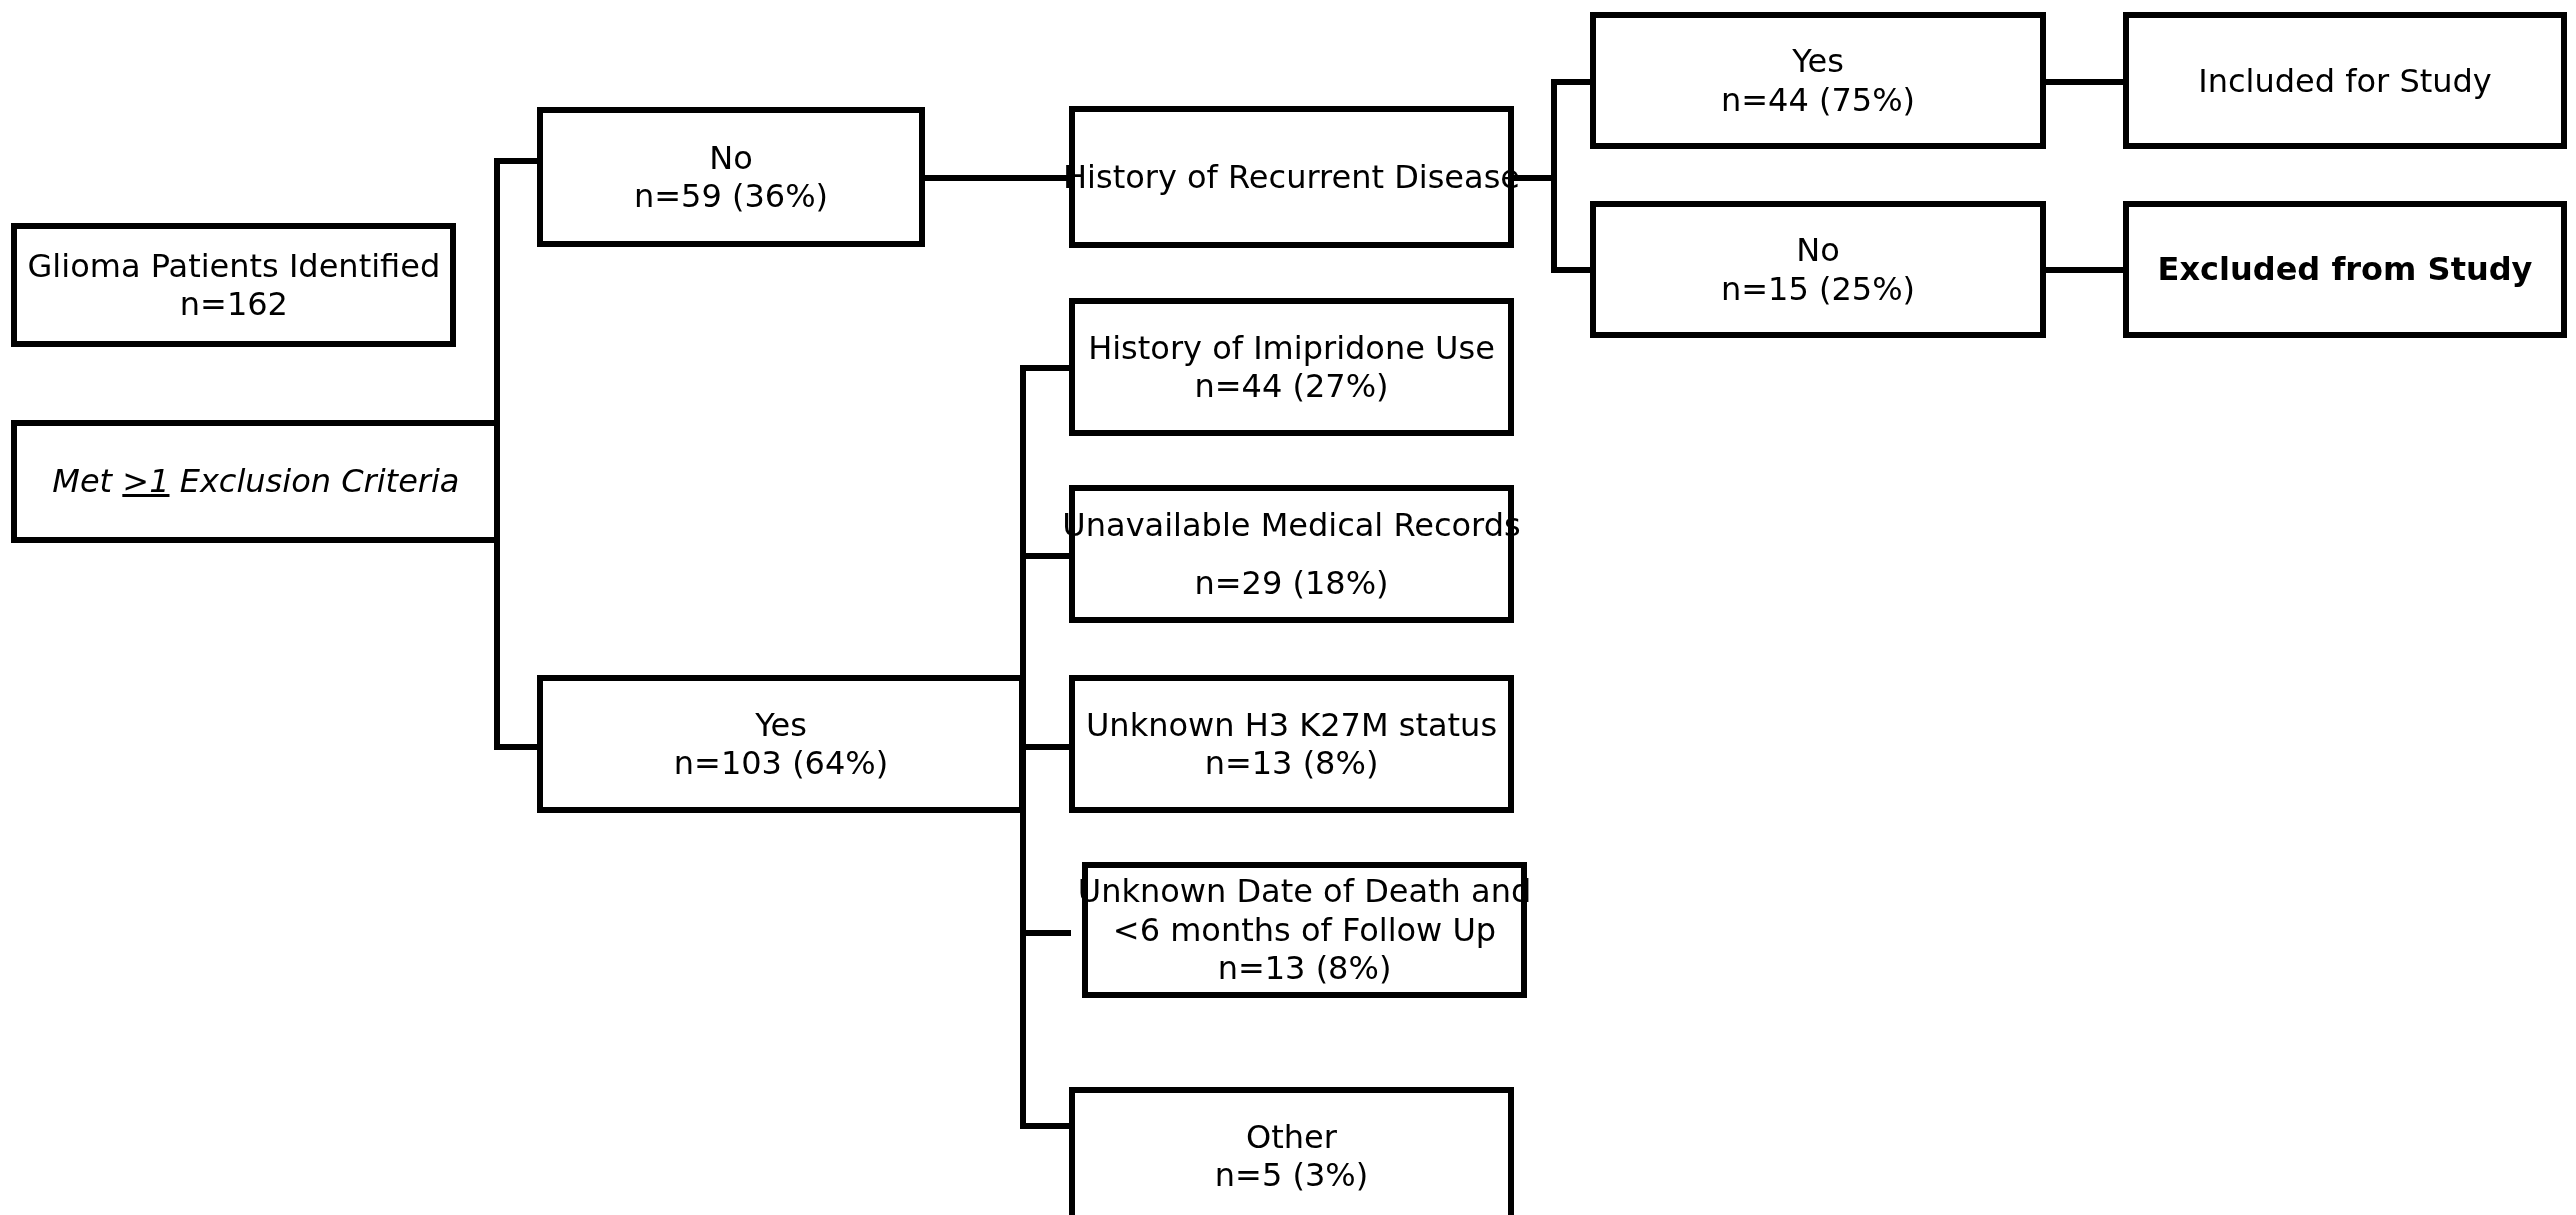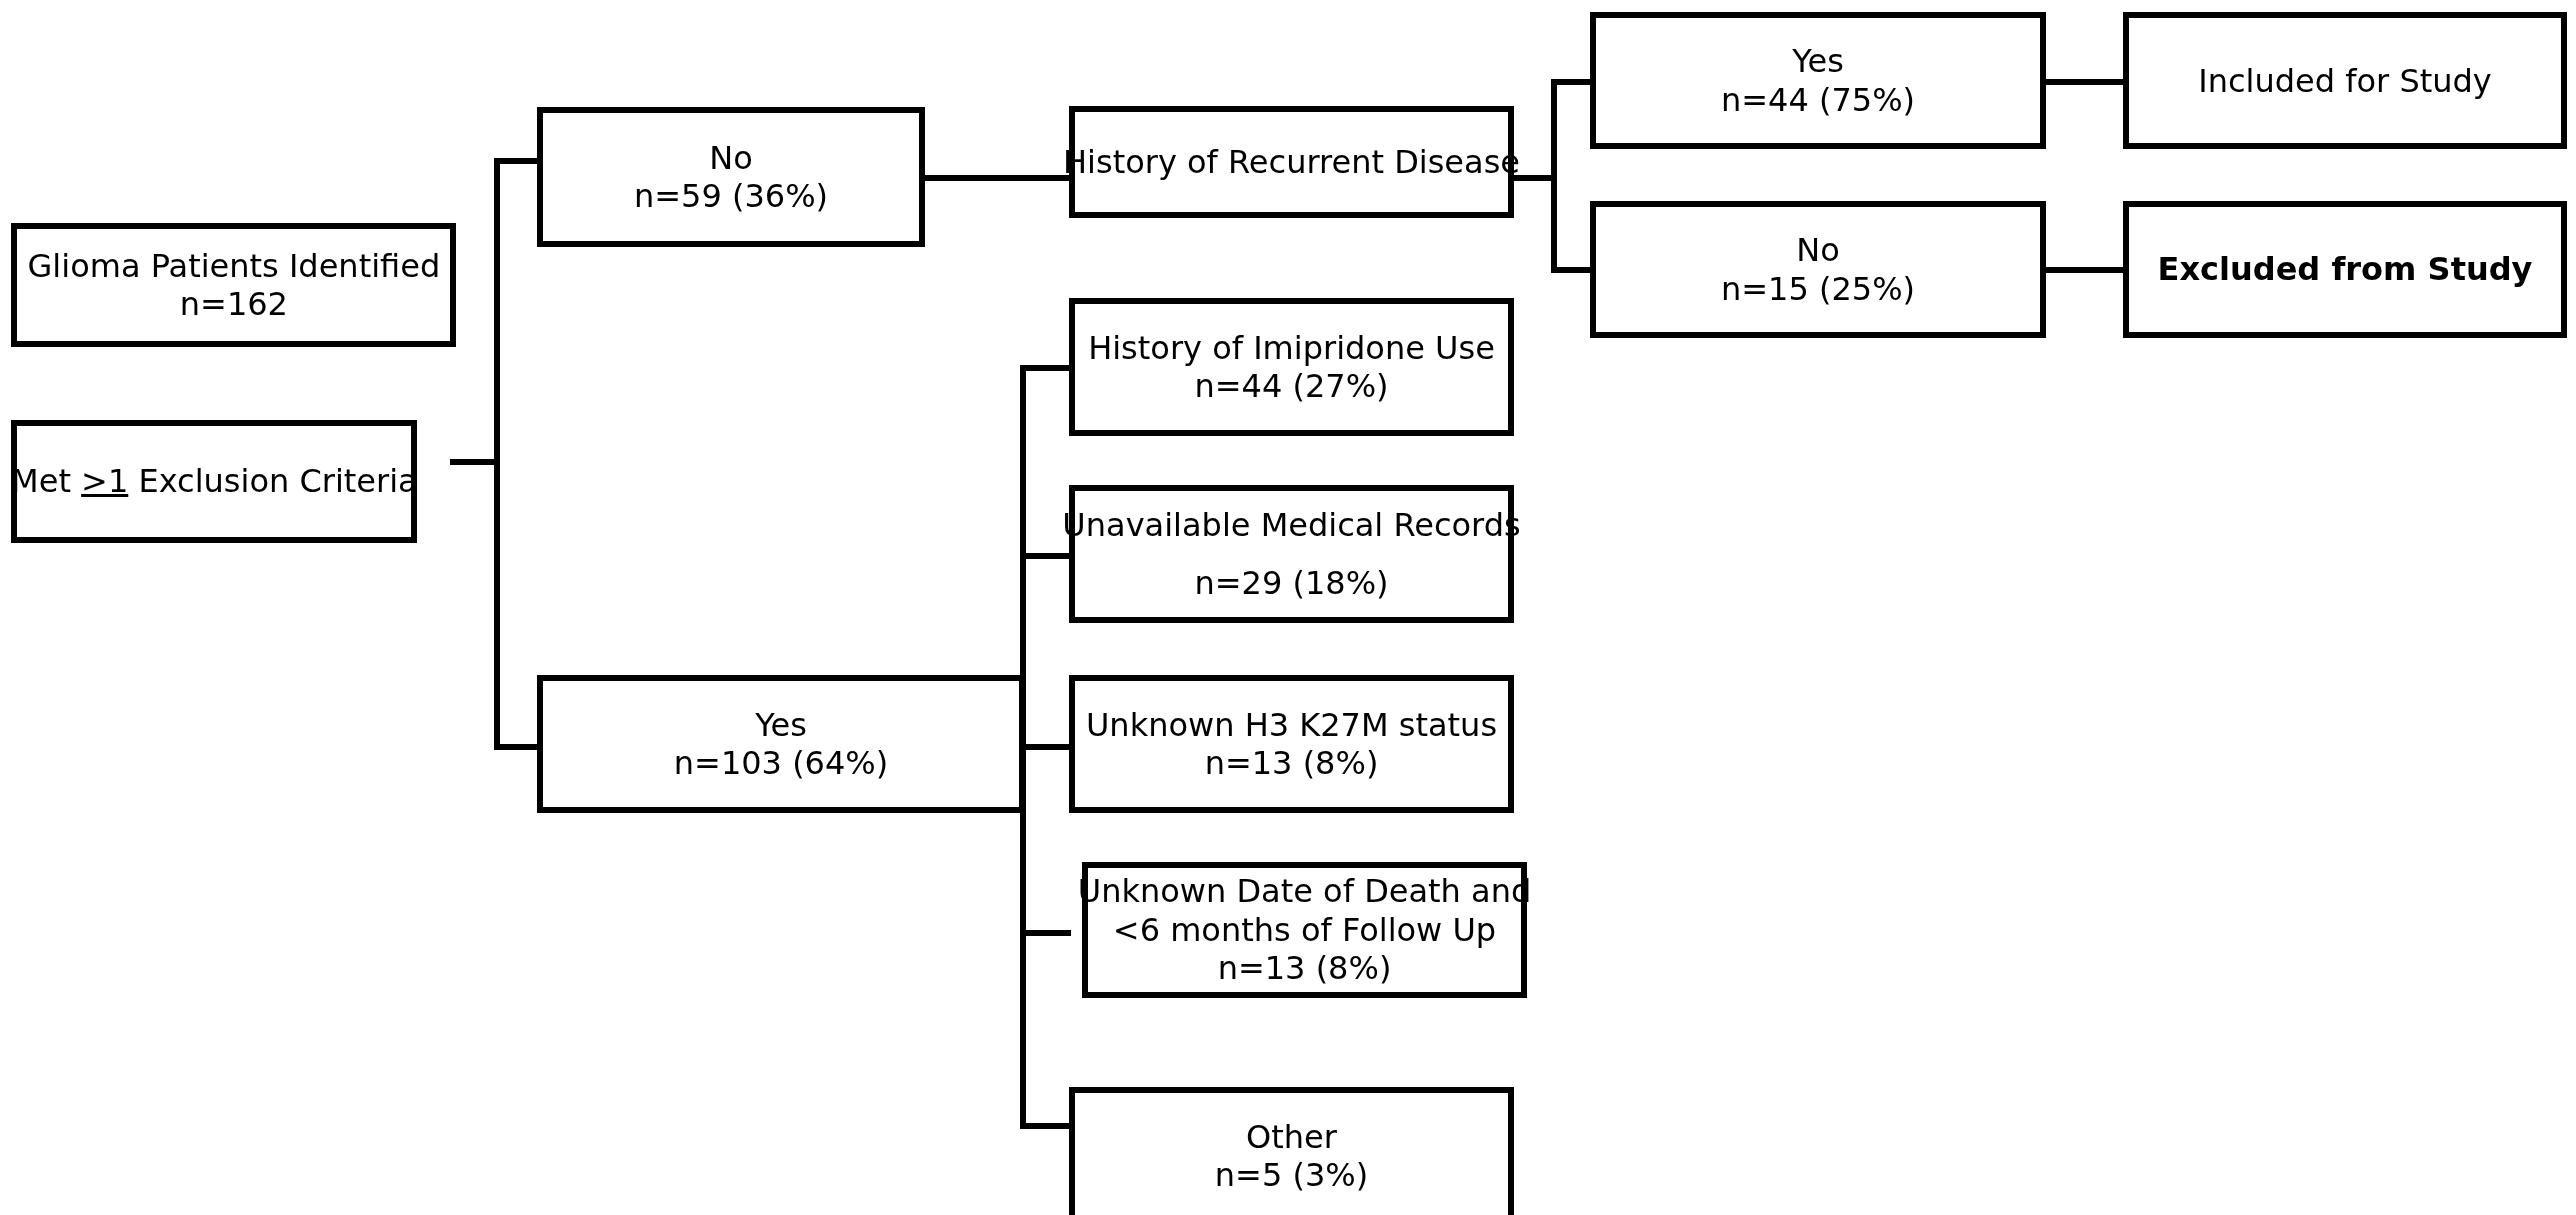--- a/index.html
+++ b/index.html
@@ -82,35 +82,35 @@
 
   <div class="conn h" style="left:1020px; top:930px; width:51px;"></div>
 
   <div class="conn h" style="left:1020px; top:1123px; width:51px;"></div>
 
   <div class="node" style="left:11.4px; top:223px; width:445px; height:124px;text-align:center;">
     <span class="ln">Glioma Patients Identified</span>
     <span class="ln">n=162</span>
   </div>
 
-  <div class="node" style="left:11.4px; top:420px; width:406px; height:123px;">
+  <div class="node" style="left:11.4px; top:420px; width:489px; height:123px;font-style:italic;">
     <span class="ln"><span>Met </span><span class="ge">&gt;1</span><span>  Exclusion Criteria</span></span>
   </div>
 
   <div class="node" style="left:537px; top:107px; width:388px; height:140px;">
     <span class="ln">No</span>
     <span class="ln">n=59 (36%)</span>
   </div>
 
   <div class="node" style="left:537px; top:675px; width:488px; height:138px;">
     <span class="ln">Yes</span>
     <span class="ln">n=103 (64%)</span>
   </div>
 
-  <div class="node" style="left:1069px; top:106px; width:445px; height:112px;">
+  <div class="node" style="left:1069px; top:106px; width:445px; height:142px;">
     <span class="ln">History of Recurrent Disease</span>
   </div>
 
   <div class="node" style="left:1590px; top:12.3px; width:456px; height:137px;">
     <span class="ln">Yes</span>
     <span class="ln">n=44 (75%)</span>
   </div>
 
   <div class="node" style="left:1590px; top:201px; width:456px; height:137px;">
     <span class="ln">No</span>

